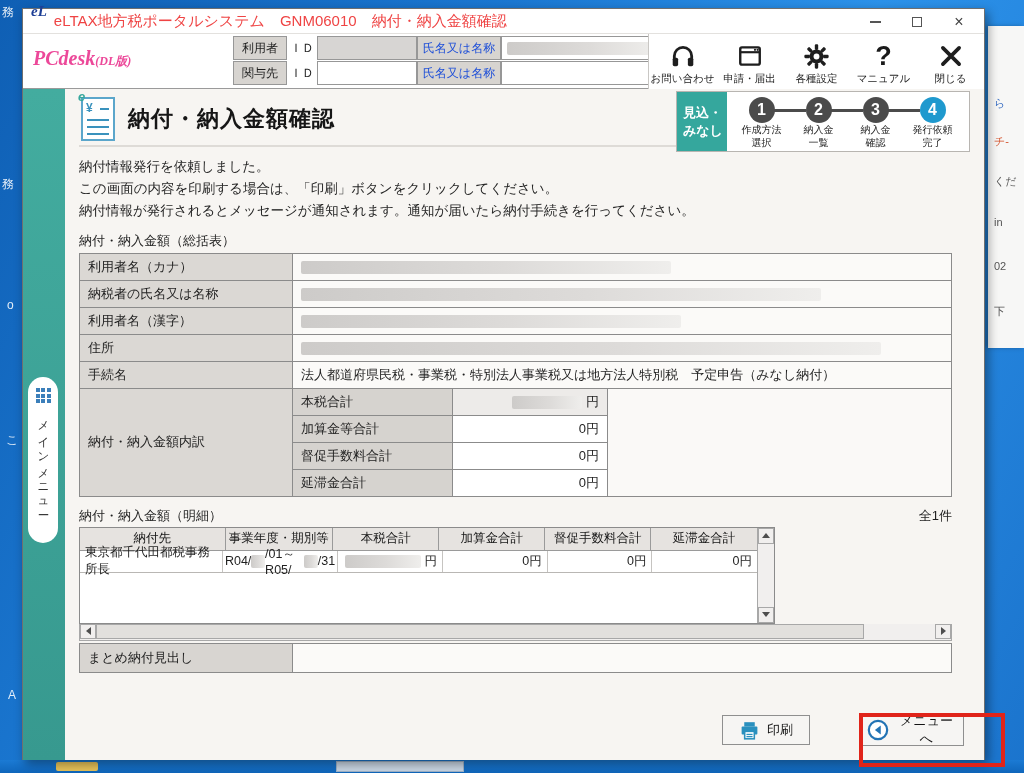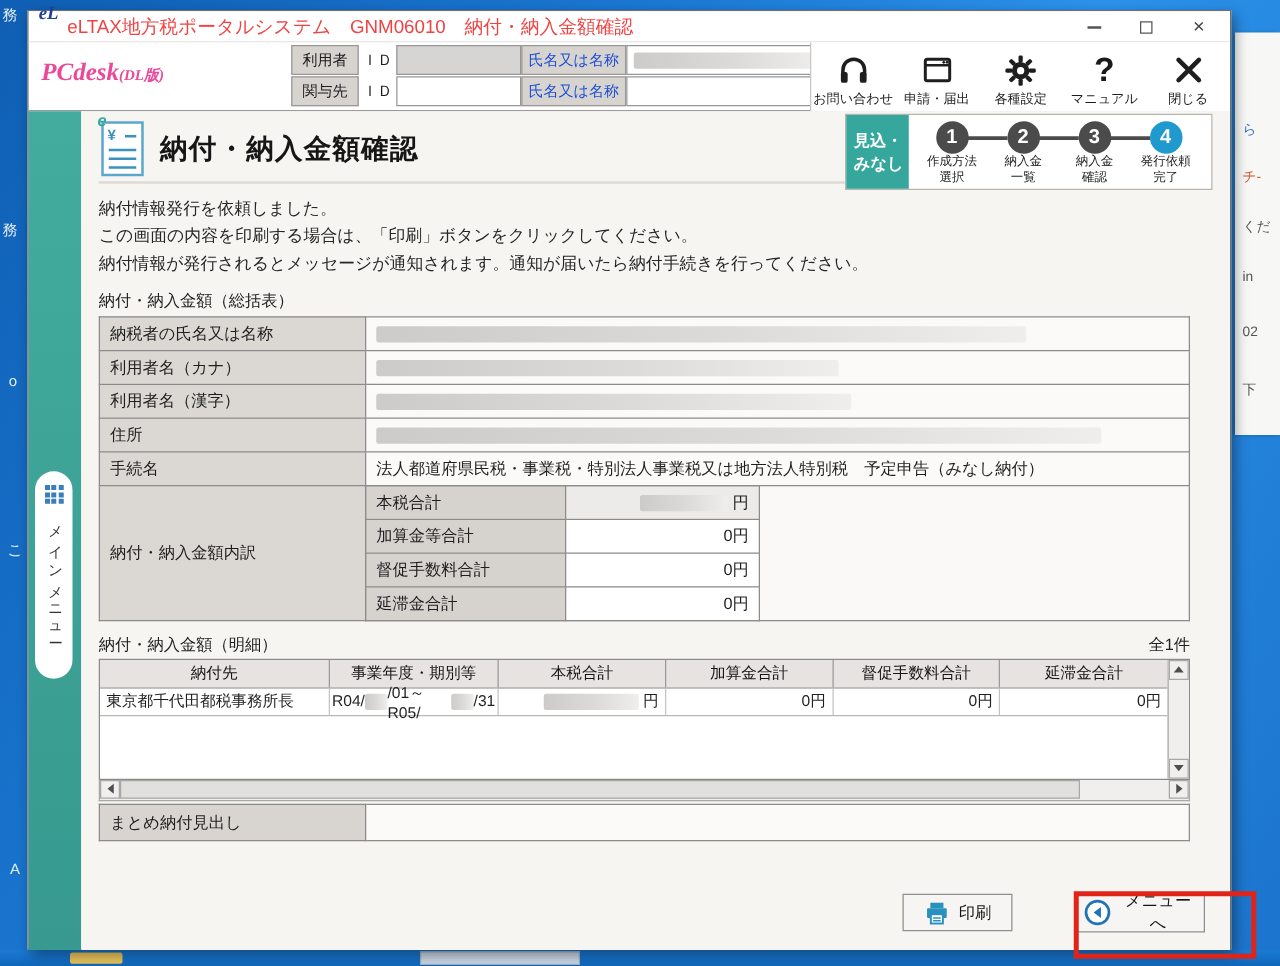--- a/index.html
+++ b/index.html
@@ -87,21 +87,21 @@
   .sum td.val{background:#fbfaf8;}
   .sum td.nwrap{padding:0;background:#faf9f7;vertical-align:top;}
   table.nested{border-collapse:collapse;margin:-1px 0 -1px -1px;}
   .nested td{border:1px solid #8b8b8b;font-size:13px;color:#1f1f1f;padding:4px 8px;height:26px;}
   .nested td.nlbl{background:#d6d3cf;width:160px;}
   .nested td.nval{width:155px;text-align:right;background:#fff;}
   .nested td.nval.redacted{background:#edebe9;}
 
   .detail-head{display:flex;justify-content:space-between;align-items:flex-end;width:873px;margin-top:10px;}
   .dcount{font-size:13px;color:#1f1f1f;}
-  .dt{position:relative;width:873px;height:97px;border:1px solid #8b8b8b;background:#fff;margin-top:2px;}
+  .dt{position:relative;width:696px;height:97px;border:1px solid #8b8b8b;background:#fff;margin-top:2px;}
   .dt-grid{position:absolute;left:0;top:0;right:17px;}
   .dt-hrow{display:flex;height:23px;background:#e6e3e0;border-bottom:1px solid #9a9a9a;}
   .dt-hcell{border-right:1px solid #9a9a9a;font-size:12.5px;color:#161616;display:flex;align-items:center;justify-content:center;}
   .dt-row{display:flex;height:22px;border-bottom:1px solid #b9b7b4;background:#fff;}
   .dt-cell{border-right:1px solid #c6c4c1;font-size:12.5px;color:#1f1f1f;display:flex;align-items:center;padding:0 5px;}
   .c1{width:184px}.c2{width:136px;justify-content:center;padding:0 2px}.c3{width:134px;justify-content:flex-end}
   .c4{width:134px;justify-content:flex-end}.c5{width:134px;justify-content:flex-end}.c6{width:134px;border-right:none;justify-content:flex-end}
   .dt-hrow .c2,.dt-hrow .c3,.dt-hrow .c4,.dt-hrow .c5,.dt-hrow .c6{justify-content:center;padding:0;}
   .vscroll{position:absolute;right:0;top:0;width:17px;height:95px;background:#f1efee;border-left:1px solid #a8a8a8;}
   .sb{position:absolute;width:16px;height:16px;background:#f1efee;border:1px solid #a8a8a8;display:flex;align-items:center;justify-content:center;cursor:pointer;}
@@ -302,26 +302,26 @@
       <div class="msgs">
         <div>納付情報発行を依頼しました。</div>
         <div>この画面の内容を印刷する場合は、「印刷」ボタンをクリックしてください。</div>
         <div>納付情報が発行されるとメッセージが通知されます。通知が届いたら納付手続きを行ってください。</div>
       </div>
 
       <div class="sec-label">納付・納入金額（総括表）</div>
       <table class="sum">
         <tbody>
             <tr>
+          <td class="lbl">利用者名（カナ）</td>
+          <td class="val"><span class="blur" style="width:370px"></span></td>
+        </tr>
+        <tr>
           <td class="lbl">納税者の氏名又は名称</td>
           <td class="val"><span class="blur" style="width:520px"></span></td>
-        </tr>
-        <tr>
-          <td class="lbl">利用者名（カナ）</td>
-          <td class="val"><span class="blur" style="width:370px"></span></td>
         </tr>
         <tr>
           <td class="lbl">利用者名（漢字）</td>
           <td class="val"><span class="blur" style="width:380px"></span></td>
         </tr>
         <tr>
           <td class="lbl">住所</td>
           <td class="val"><span class="blur" style="width:580px"></span></td>
         </tr>
         <tr>

